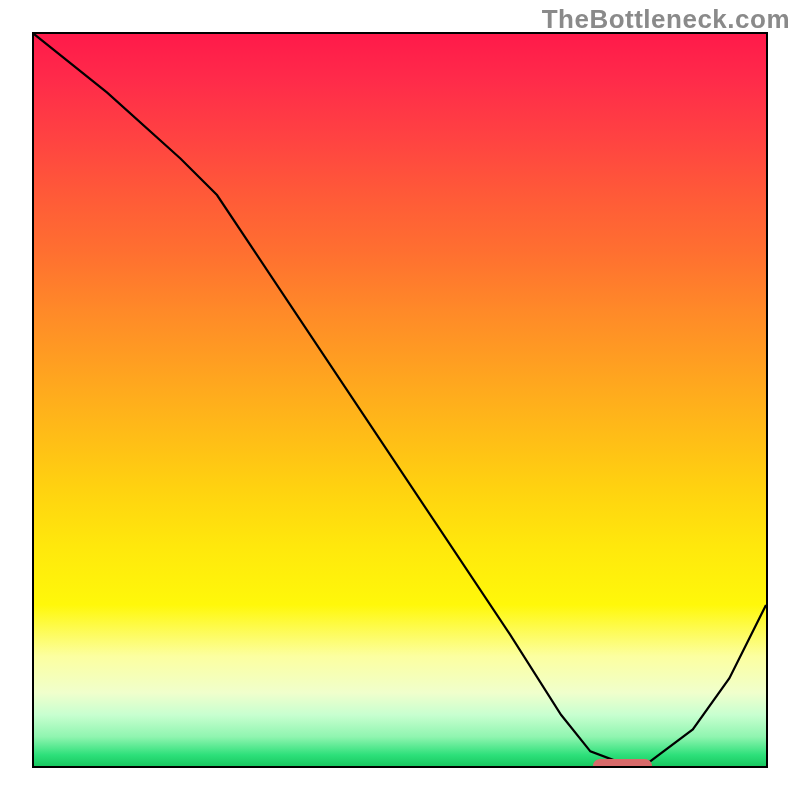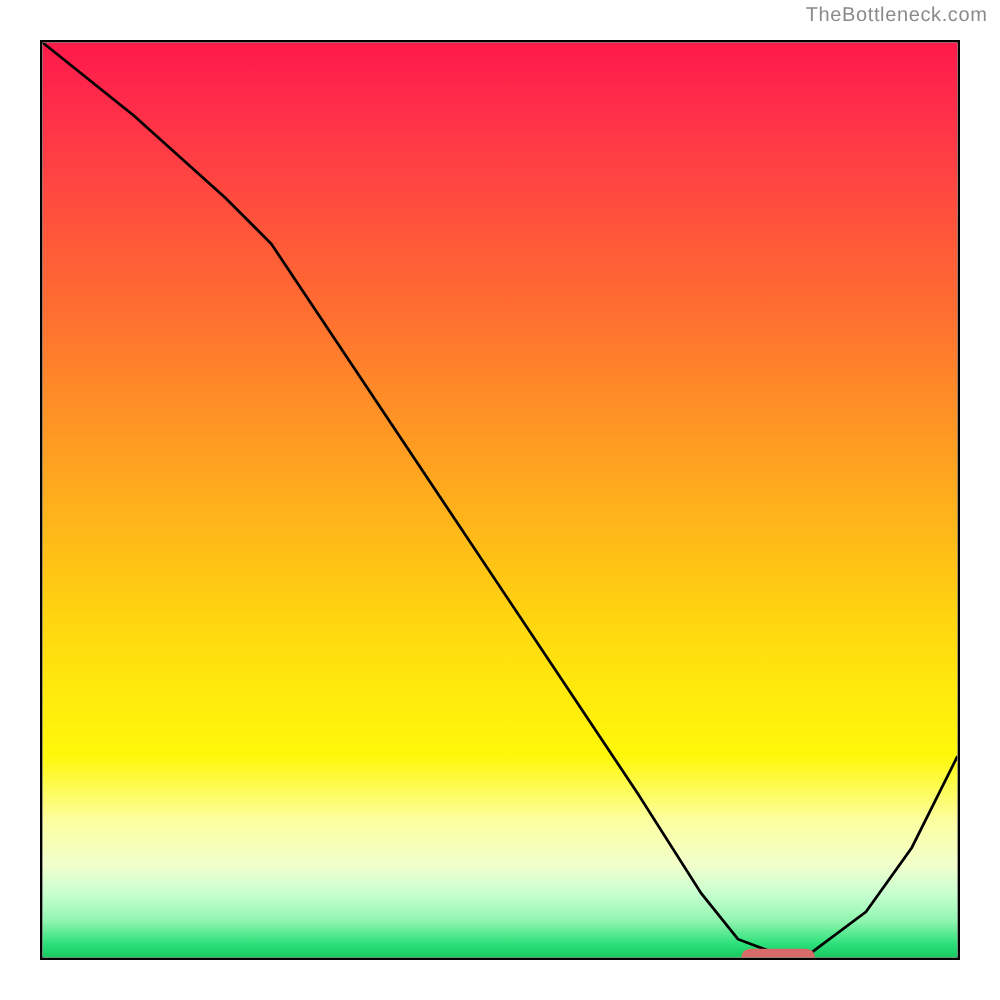--- a/index.html
+++ b/index.html
@@ -7,22 +7,22 @@
     width: 800px;
     height: 800px;
     background: #ffffff;
     position: relative;
     font-family: Arial, sans-serif;
   }
   .watermark {
     position: absolute;
     top: 4px;
     right: 10px;
-    font-size: 16px;
-    font-weight: normal;
+    font-size: 26px;
+    font-weight: bold;
     color: #8a8a8a;
     letter-spacing: 0.5px;
     z-index: 10;
     margin-left: 44px;
   }
   .plot-area {
     position: absolute;
     left: 32px;
     top: 32px;
     width: 736px;

